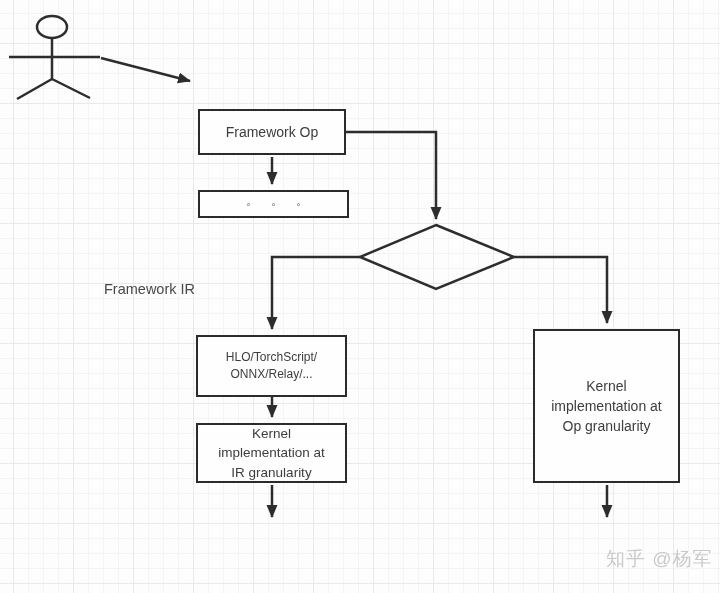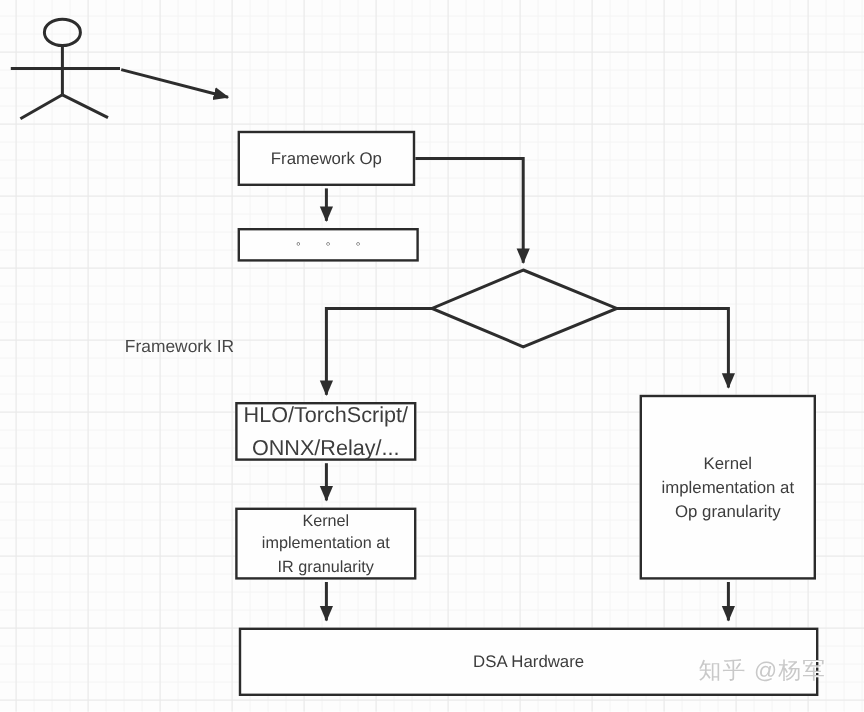--- a/index.html
+++ b/index.html
@@ -40,40 +40,40 @@
     align-items: center;
     justify-content: center;
     text-align: center;
     color: #3d3d3d;
     font-size: 14px;
     line-height: 1.45;
     white-space: pre-line;
   }
   .node-framework-op { left: 198px; top: 109px; width: 148px; height: 46px; align-items: center; }
   .node-ellipsis     { left: 198px; top: 190px; width: 151px; height: 28px; }
-  .node-hlo          { left: 196px; top: 335px; width: 151px; height: 49px; font-size: 18px; justify-content: center; }
+  .node-hlo          { left: 196px; top: 335px; width: 151px; height: 62px; font-size: 12px; justify-content: center; }
   .node-kernel-ir    { left: 196px; top: 423px; width: 151px; height: 60px; font-size: 13.5px; }
   .node-kernel-op    { left: 533px; top: 329px; width: 147px; height: 154px; }
   .node-dsa          { left: 199px; top: 523px; width: 483px; height: 57px; }
   .dots {
     font-size: 11px;
     letter-spacing: 9px;
     color: #3d3d3d;
     text-indent: 9px;
     line-height: 1;
   }
   .floating-label {
     position: absolute;
     left: 104px; top: 281px;
     color: #484848;
     font-size: 14.5px;
   }
   .watermark {
     position: absolute;
-    left: 582px; top: 546px;
+    left: 606px; top: 546px;
     font-size: 19px;
     letter-spacing: 1px;
     color: #c9c9c9;
     text-shadow: 1px 1px 0 #ffffff;
     z-index: 5;
   }
 </style>
 </head>
 <body>
 
@@ -124,21 +124,18 @@
 implementation at
 IR granularity</span>
   </div>
 
   <div class="node node-kernel-op">
     <span>Kernel
 implementation at
 Op granularity</span>
   </div>
 
-  <div class="node node-dsa">
-    <span>DSA Hardware</span>
-  </div>
 
   <div class="floating-label">Framework IR</div>
 
   <div class="watermark">知乎 @杨军</div>
 
 </div>
 
 </body></html>

